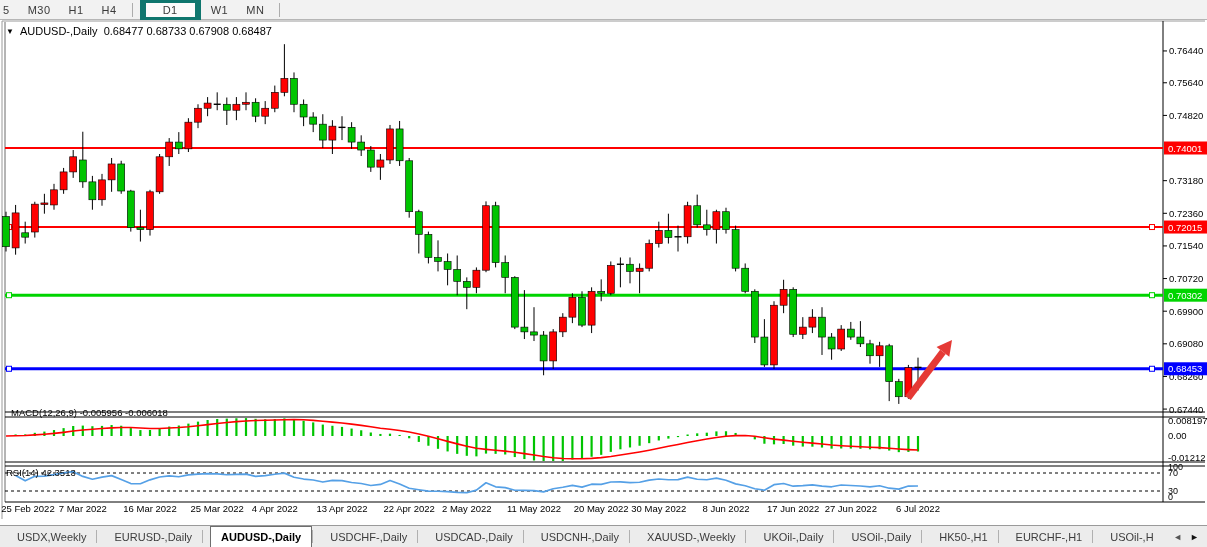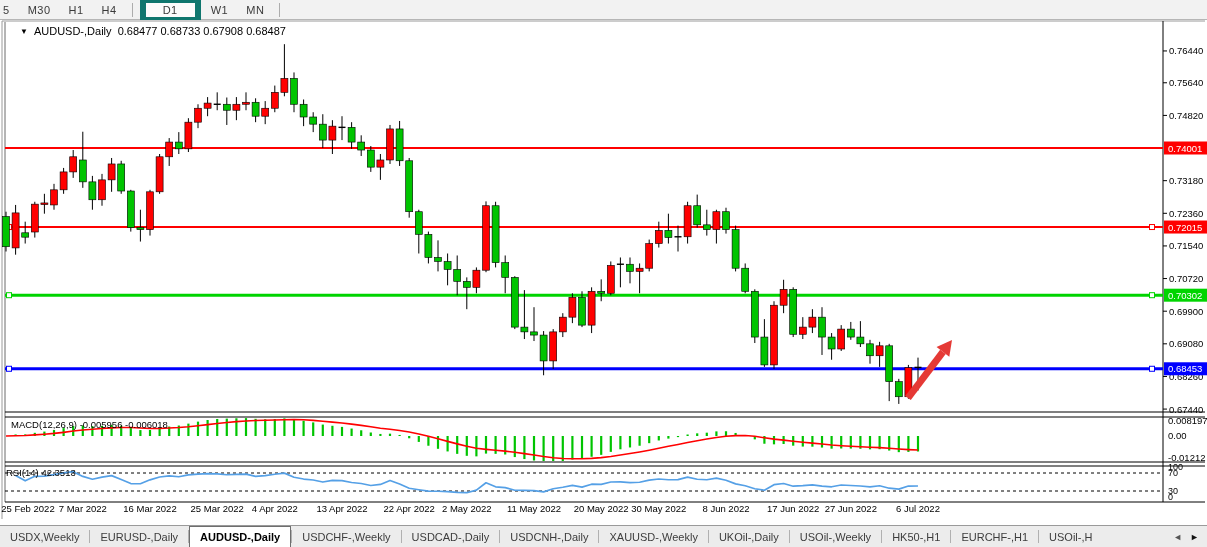--- a/index.html
+++ b/index.html
@@ -8,27 +8,27 @@
   
   #tftoolbar{position:absolute;left:0;top:0;width:1207px;height:20px;background:#f2f2f2;
     border-bottom:1px solid #b6b6b6;display:flex;align-items:center;box-sizing:border-box;}
   .tfbtn{font-size:11px;color:#3a3a3a;padding:2px 8px;margin:0 1px;cursor:default;letter-spacing:.5px;}
   .tfbtn.first{padding-left:2px;}
   .tfbtn.active{background:#fbfbfb;border:6px solid #0f766e;padding:1px 17px;}
   .tfsep{width:1px;height:14px;background:#adadad;margin:0 6px;}
   
   #chartwin{position:absolute;left:0;top:20px;width:1207px;height:505px;}
   #chartsvg{position:absolute;left:0;top:0;}
-  #titlebar{position:absolute;left:20px;top:5px;font-size:11px;color:#000;white-space:pre;text-align:right;}
+  #titlebar{position:absolute;left:6px;top:5px;font-size:11px;color:#000;white-space:pre;text-align:right;}
   #titlebar .caret{font-size:8px;vertical-align:1px;margin-right:6px;}
   .panelabel{position:absolute;font-size:9.5px;color:#000;white-space:pre;}
   
   #tabbar{position:absolute;left:0;top:525px;width:1207px;height:22px;background:#ececec;
     border-top:1px solid #9a9a9a;display:flex;align-items:stretch;box-sizing:border-box;overflow:hidden;}
-  .tab{font-size:11px;color:#3c3c3c;display:flex;align-items:center;padding:0 10px;white-space:nowrap;cursor:default;}
+  .tab{font-size:11px;color:#3c3c3c;display:flex;align-items:center;padding:0 10px;white-space:nowrap;cursor:default;margin-left:7px;}
   .tab.active{background:#fff;border:1px solid #6e6e6e;border-bottom:none;font-weight:bold;color:#000;margin-top:0px;}
   .tabsep{width:1px;background:#b0b0b0;margin:4px 0;}
   #tabarrows{margin-left:auto;display:flex;align-items:center;padding-right:4px;}
   .tabarrow{font-size:9px;color:#555;padding:0 4px;cursor:default;}
   .tabarrow.right{color:#111;}
 </style>
 </head>
 <body>
 
 <div id="app">
@@ -410,43 +410,43 @@
         <rect x="1164" y="220.52889799999997" width="43" height="13" fill="#ff0000"></rect>
         <text x="1168" y="230.52889799999997" text-anchor="start" font-size="9.5" fill="#fff">0.72015</text>
         <rect x="1164" y="288.69430699999987" width="43" height="13" fill="#00d400"></rect>
         <text x="1168" y="298.69430699999987" text-anchor="start" font-size="9.5" fill="#fff">0.70302</text>
         <rect x="1164" y="362.2715639999999" width="43" height="13" fill="#0000ff"></rect>
         <text x="1168" y="372.2715639999999" text-anchor="start" font-size="9.5" fill="#fff">0.68453</text>
       </svg>
 
     <div id="titlebar"><span class="caret">▼</span><span>AUDUSD-,Daily</span><span>  </span><span>0.68477 0.68733 0.67908 0.68487</span></div>
 
-    <div class="panelabel" style="left:11px;top:399px;"><span>MACD(12,26,9)</span> <span>-0.005956 -0.006018</span></div>
+    <div class="panelabel" style="left:11px;top:387px;"><span>MACD(12,26,9)</span> <span>-0.005956 -0.006018</span></div>
 
     <div class="panelabel" style="left:6px;top:447px;"><span>RSI(14)</span> <span>42.3513</span></div>
   </div>
 
   <div id="tabbar">
       <span class="tab">USDX,Weekly</span>
       <span class="tabsep"></span>
       <span class="tab">EURUSD-,Daily</span>
       <span class="tabsep"></span>
       <span class="tab active">AUDUSD-,Daily</span>
       <span class="tabsep"></span>
-      <span class="tab">USDCHF-,Weekly</span>
+      <span class="tab">USDCHF-,Daily</span>
       <span class="tabsep"></span>
       <span class="tab">USDCAD-,Daily</span>
       <span class="tabsep"></span>
       <span class="tab">USDCNH-,Daily</span>
       <span class="tabsep"></span>
       <span class="tab">XAUUSD-,Weekly</span>
       <span class="tabsep"></span>
       <span class="tab">UKOil-,Daily</span>
       <span class="tabsep"></span>
-      <span class="tab">USOil-,Weekly</span>
+      <span class="tab">USOil-,Daily</span>
       <span class="tabsep"></span>
       <span class="tab">HK50-,H1</span>
       <span class="tabsep"></span>
       <span class="tab">EURCHF-,H1</span>
       <span class="tabsep"></span>
       <span class="tab">USOil-,H</span>
       <span id="tabarrows">
         <span class="tabarrow">◄</span>
         <span class="tabarrow right">►</span>
       </span>

